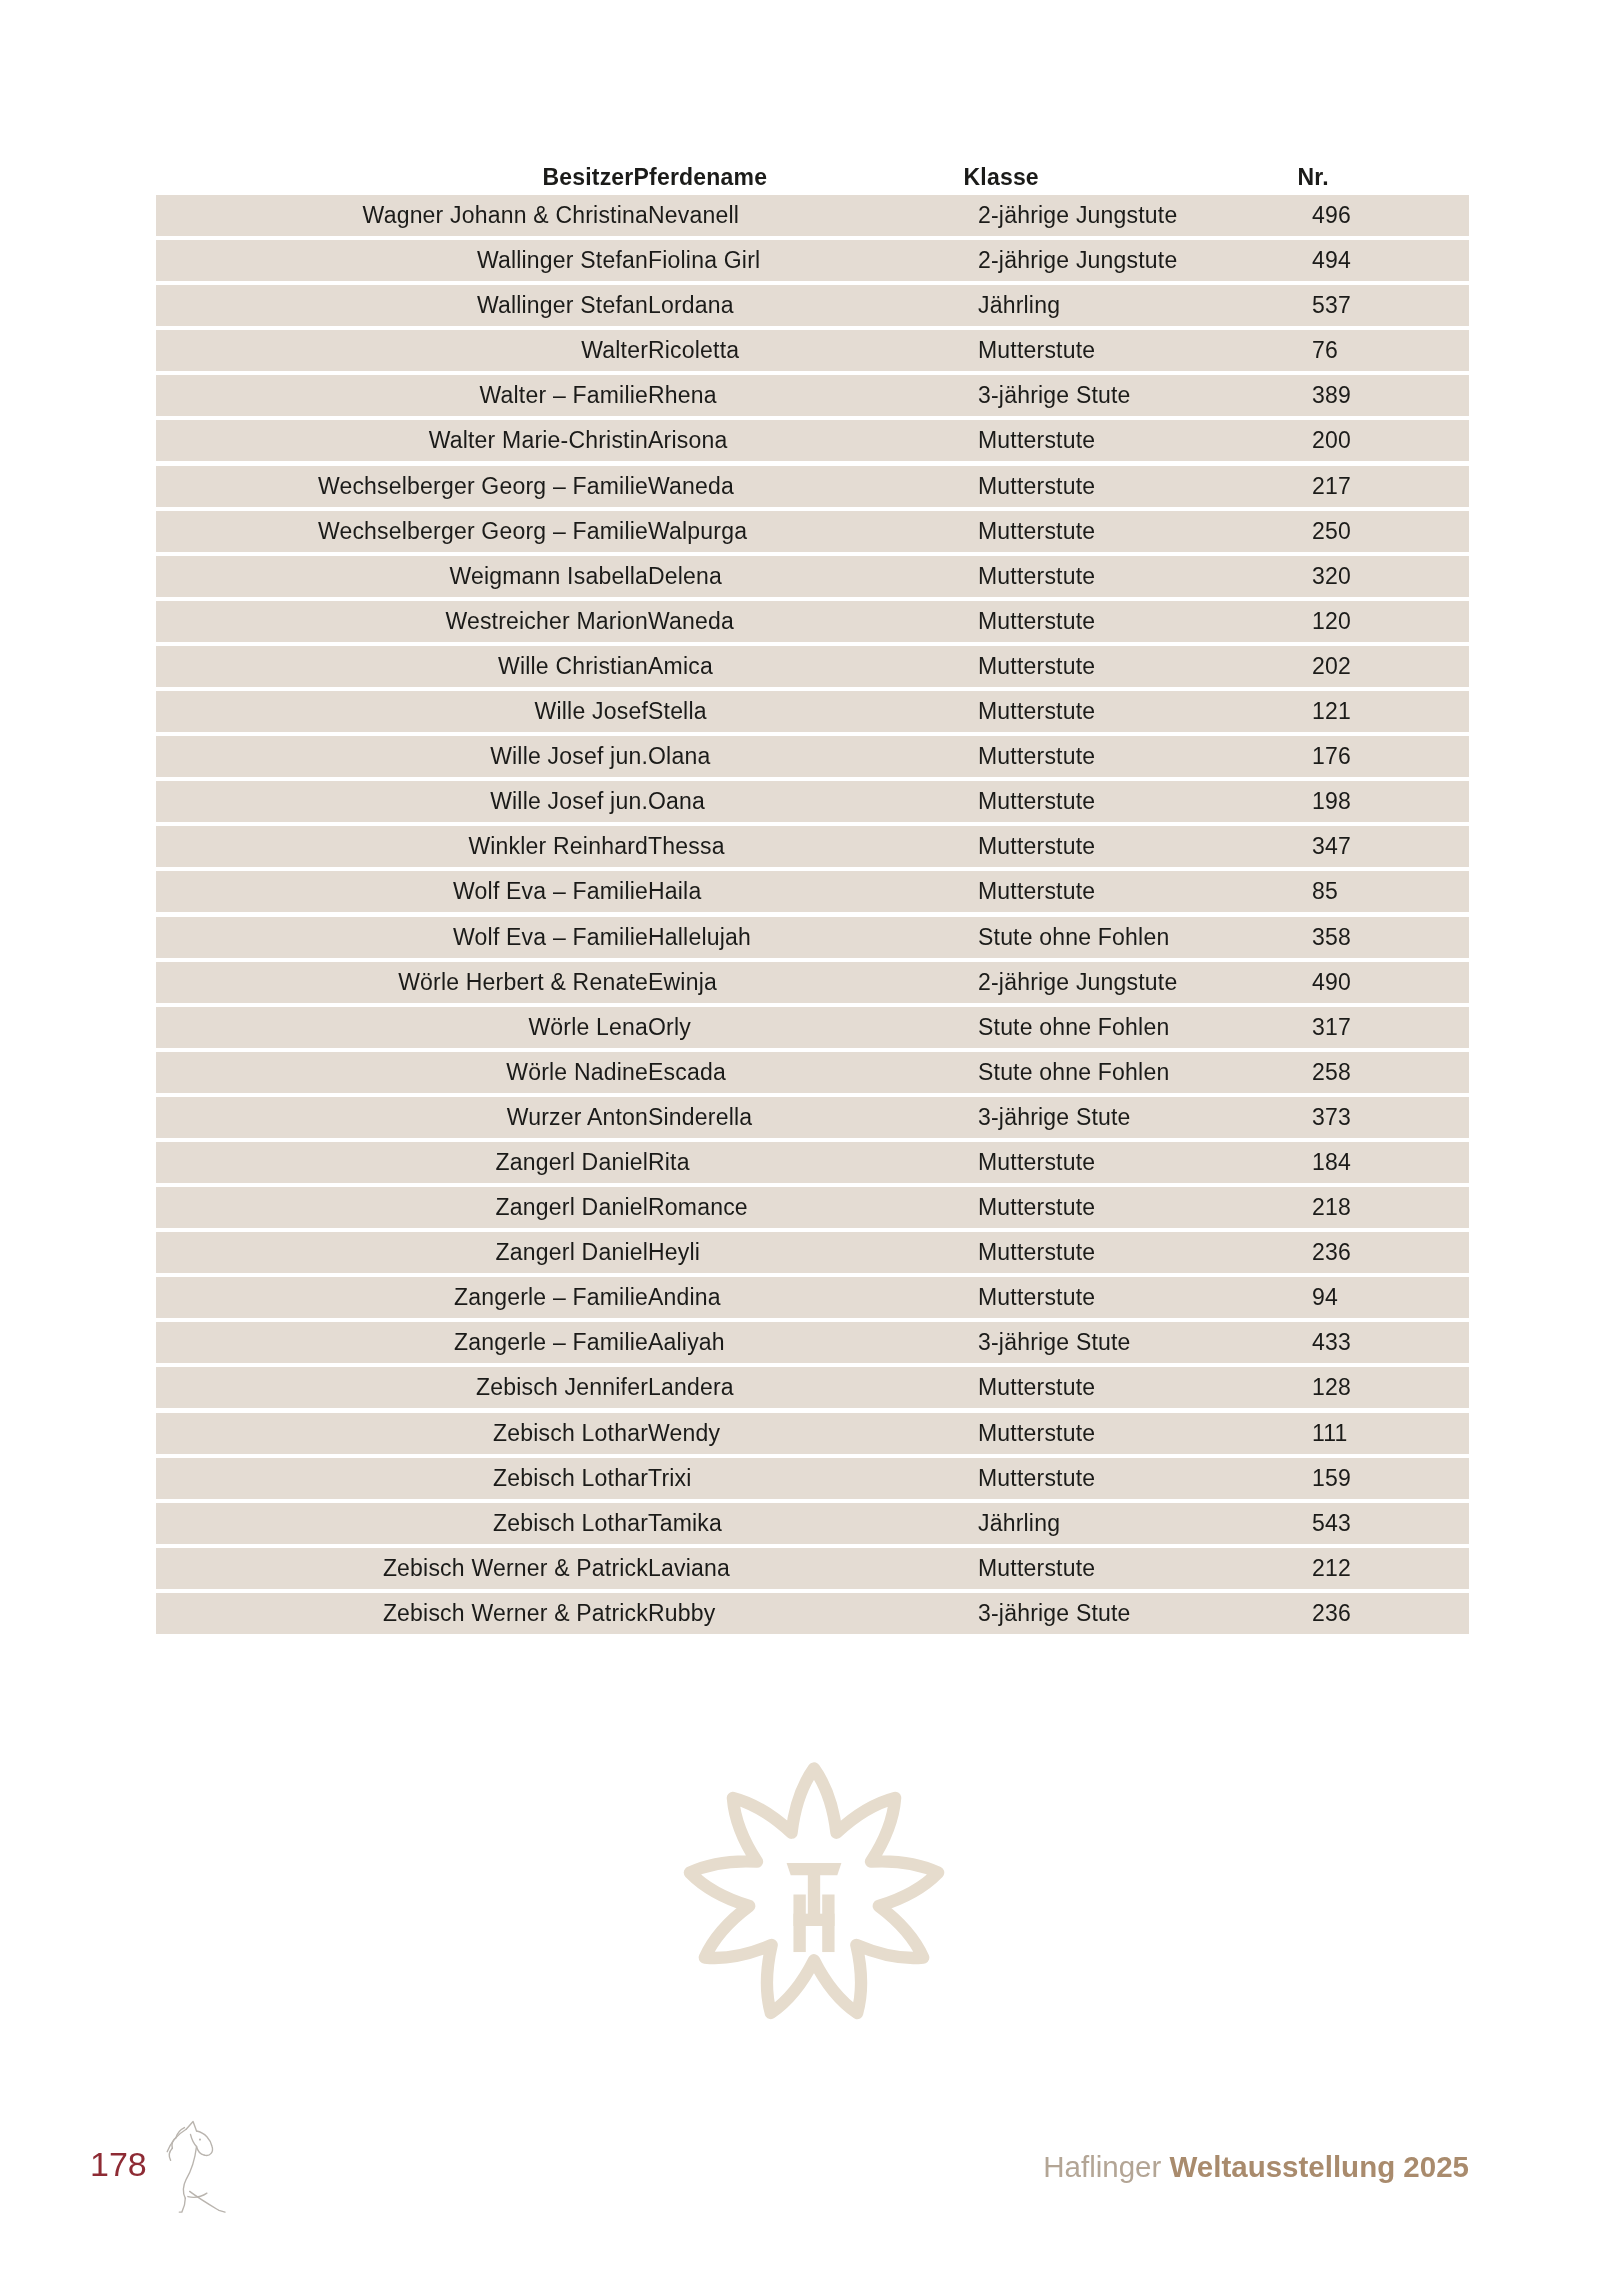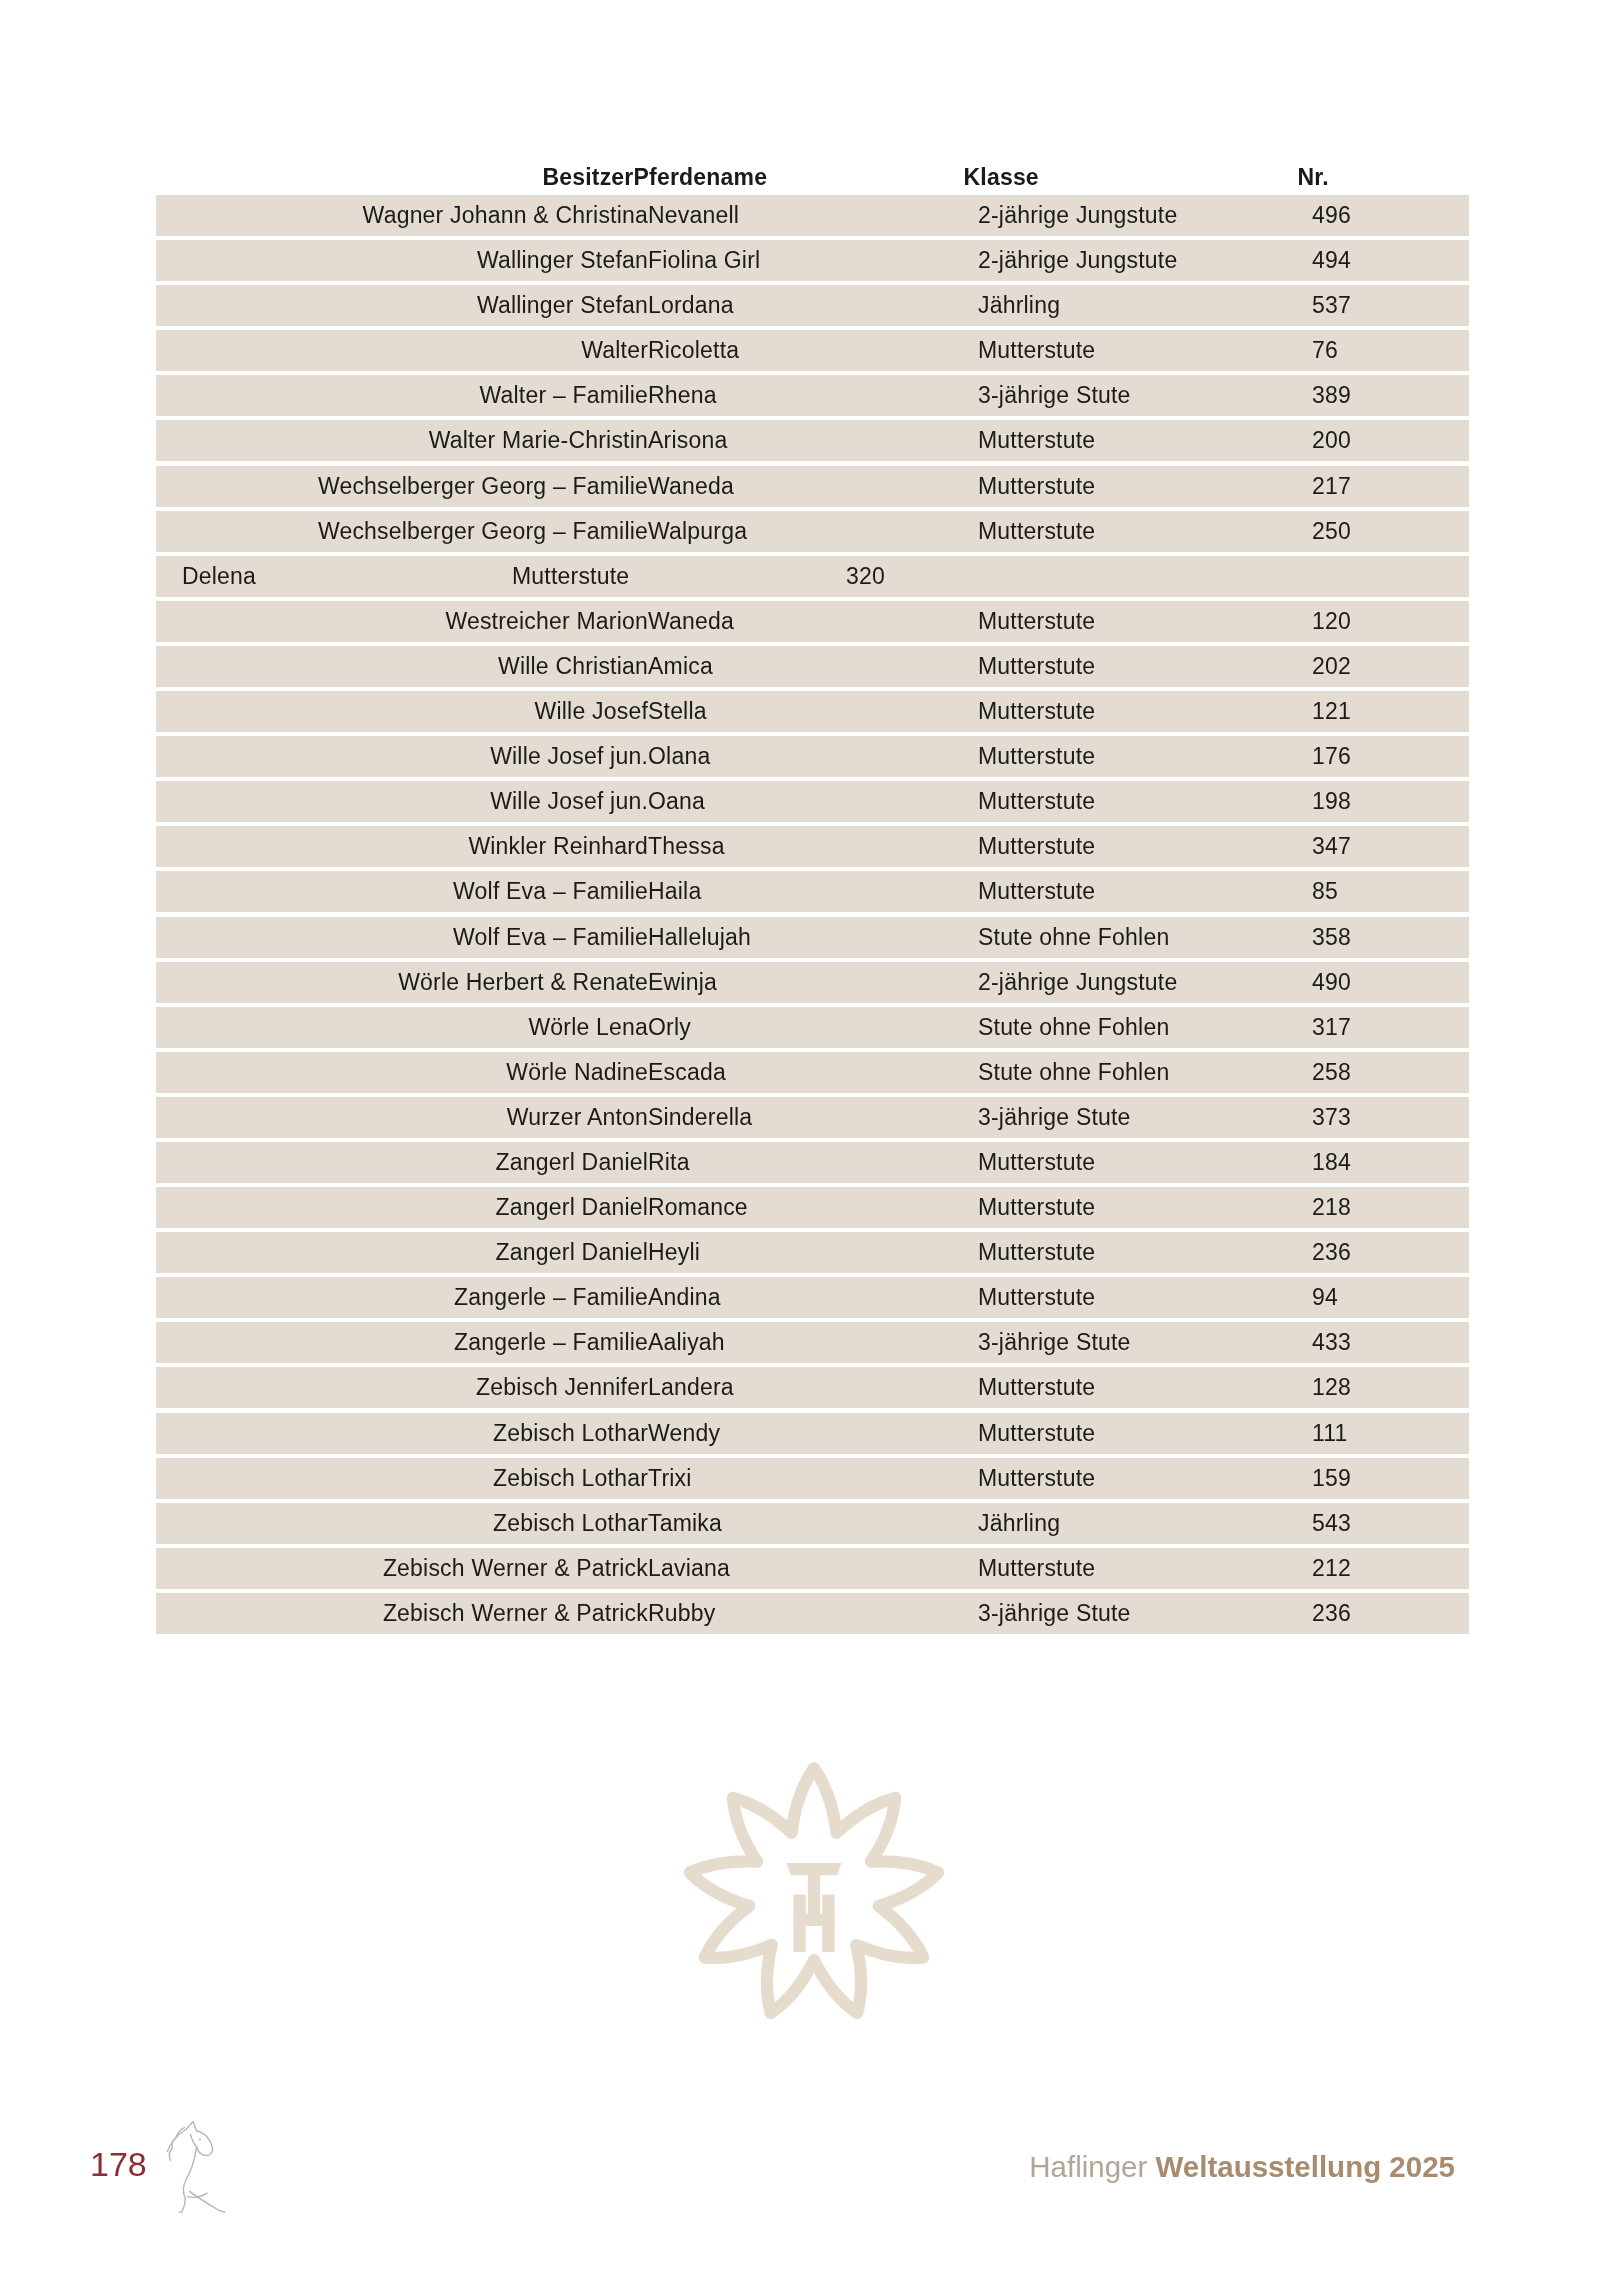--- a/index.html
+++ b/index.html
@@ -41,21 +41,21 @@
   .sun-logo{position:absolute;left:677px;top:1751px;width:274px;height:287px;}
 
   .page-number{
     position:absolute;left:90px;top:2146px;
     font-size:34px;line-height:36px;font-weight:normal;
     color:var(--maroon);
   }
   .horse-sketch{position:absolute;left:162px;top:2117px;width:82px;height:97px;}
 
   .brand{
-    position:absolute;right:168px;top:2150px;
+    position:absolute;right:154px;top:2150px;
     font-size:29.5px;line-height:33px;
     white-space:nowrap;text-align:center;
   }
   .brand .light{color:var(--brand-light);font-weight:normal;}
   .brand .bold{color:var(--brand-bold);font-weight:bold;}
 </style>
 </head>
 <body>
 
 <div class="page">
@@ -110,20 +110,21 @@
         <div class="cell c2">Mutterstute</div>
         <div class="cell c3">217</div>
       </div>
       <div class="row">
         <div class="cell c0">Wechselberger Georg – Familie</div>
         <div class="cell c1">Walpurga</div>
         <div class="cell c2">Mutterstute</div>
         <div class="cell c3">250</div>
       </div>
       <div class="row">
+        <div class="cell c0">Weigmann Isabella</div>
         <div class="cell c1">Delena</div>
         <div class="cell c2">Mutterstute</div>
         <div class="cell c3">320</div>
       </div>
       <div class="row">
         <div class="cell c0">Westreicher Marion</div>
         <div class="cell c1">Waneda</div>
         <div class="cell c2">Mutterstute</div>
         <div class="cell c3">120</div>
       </div>

